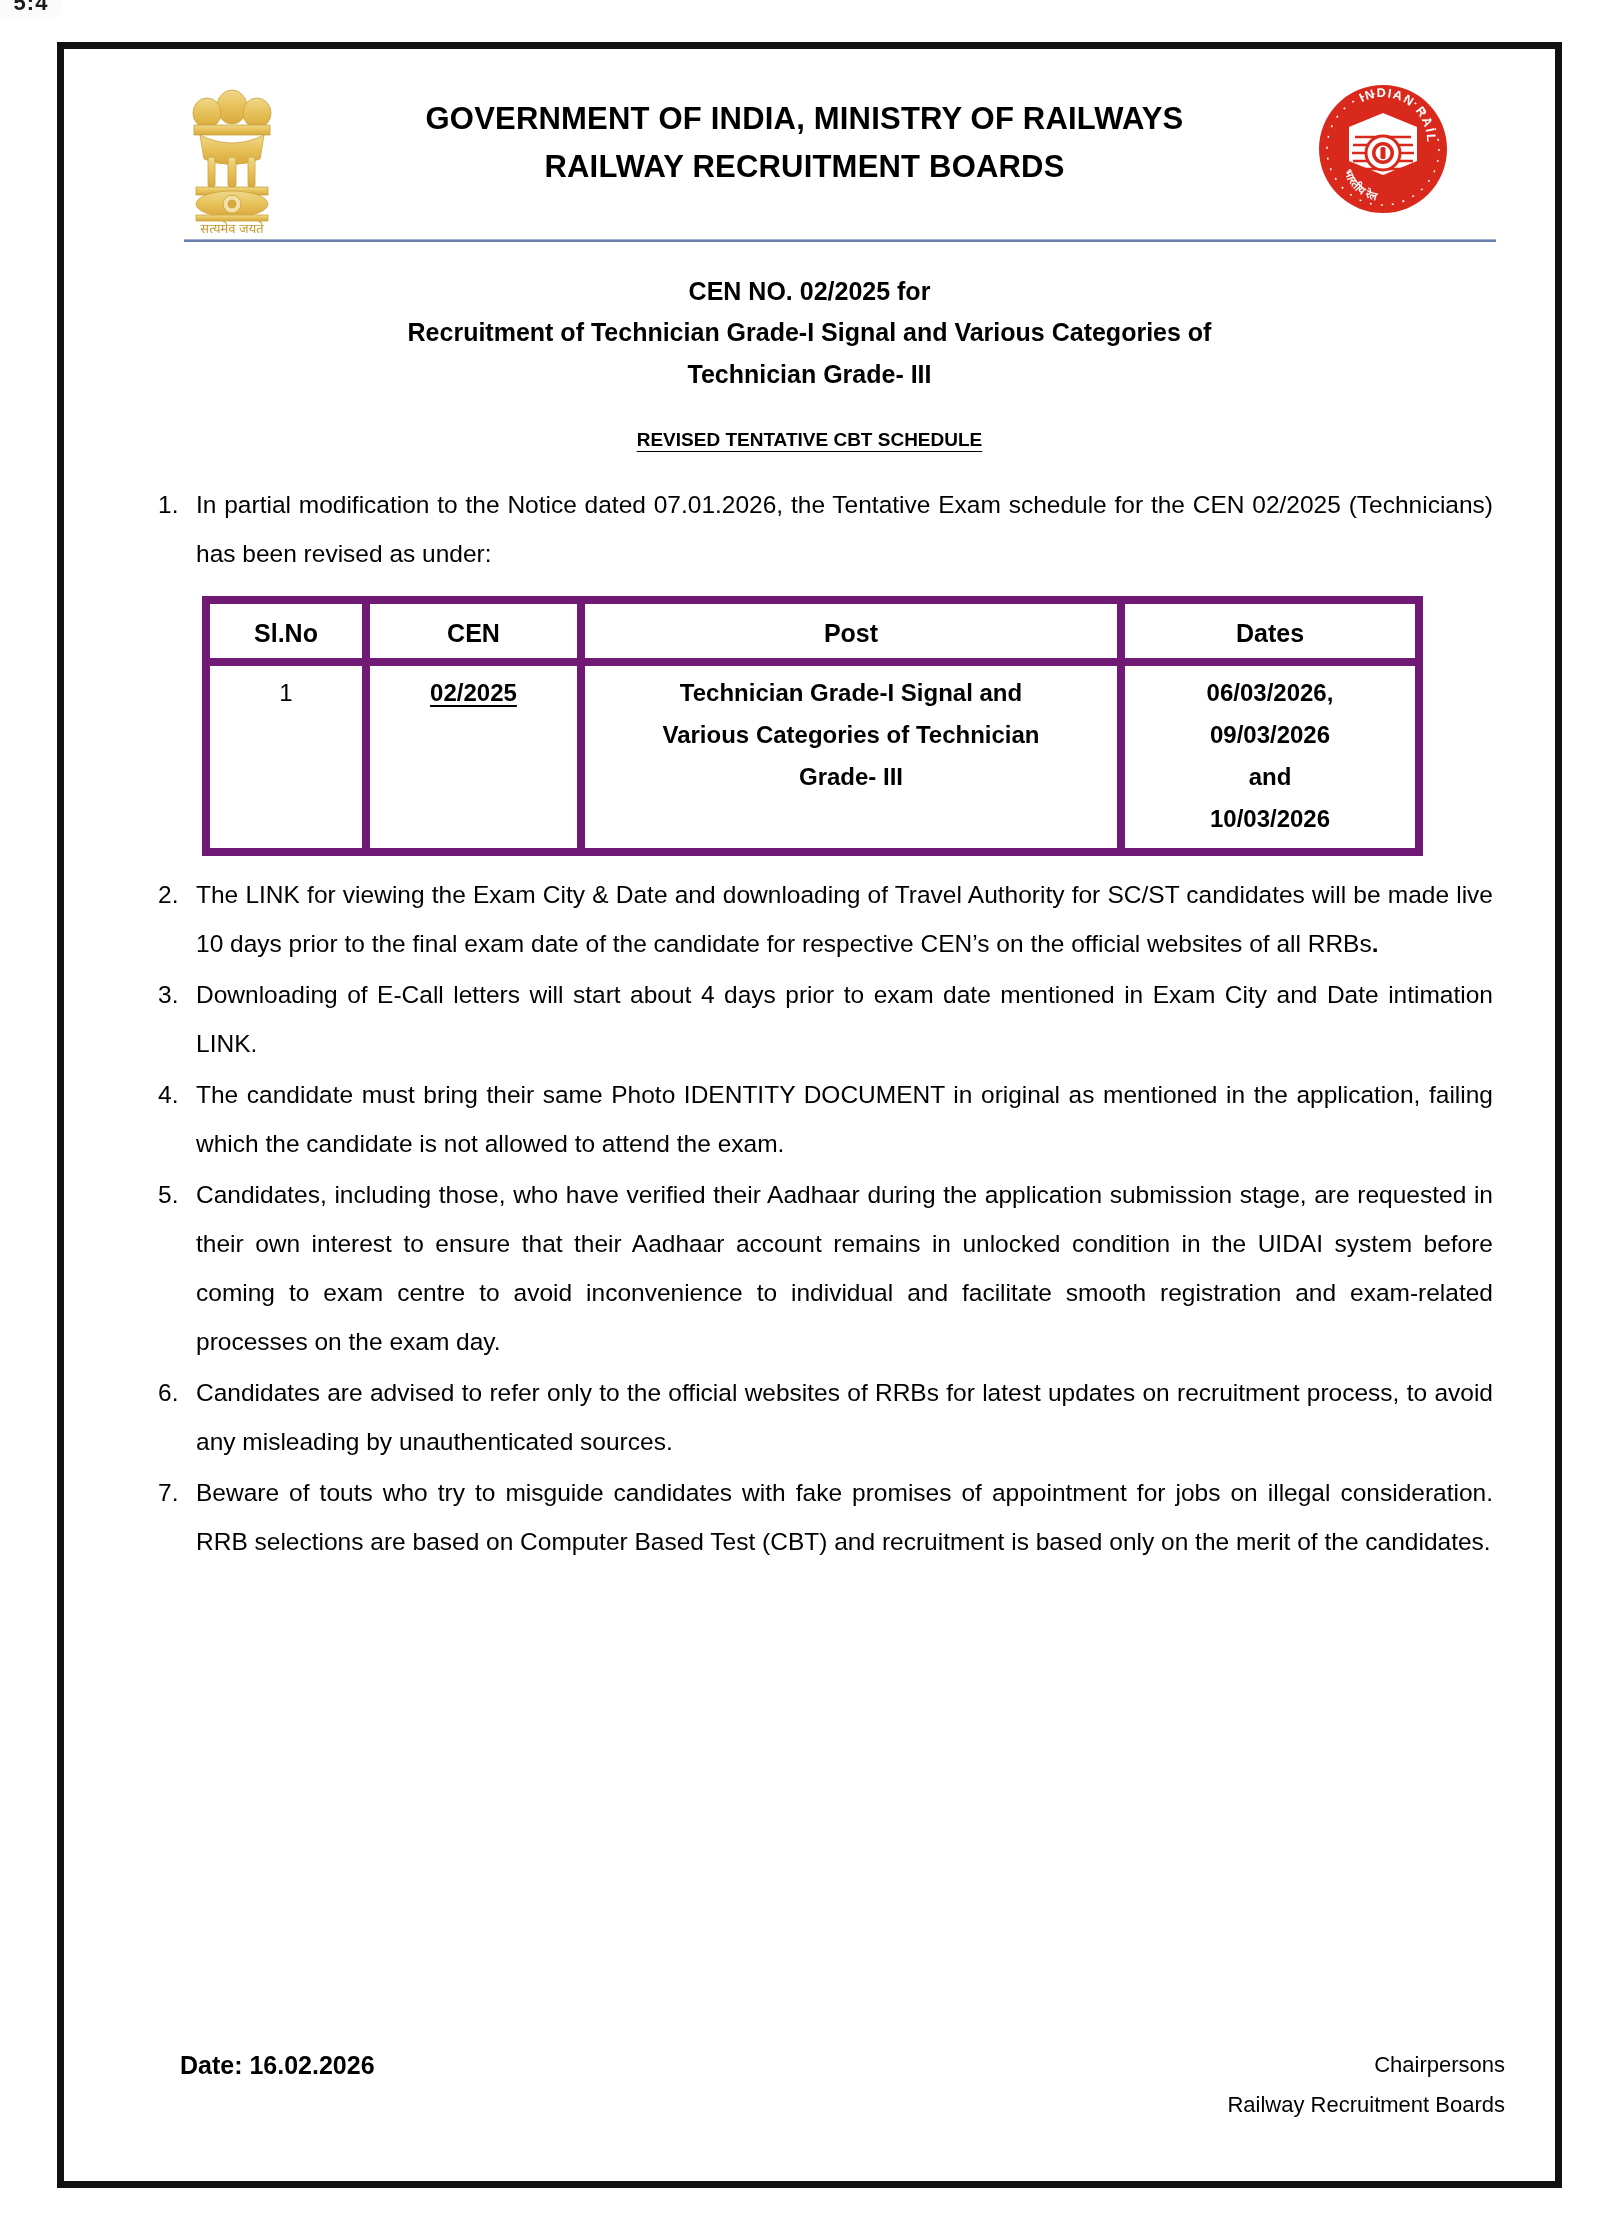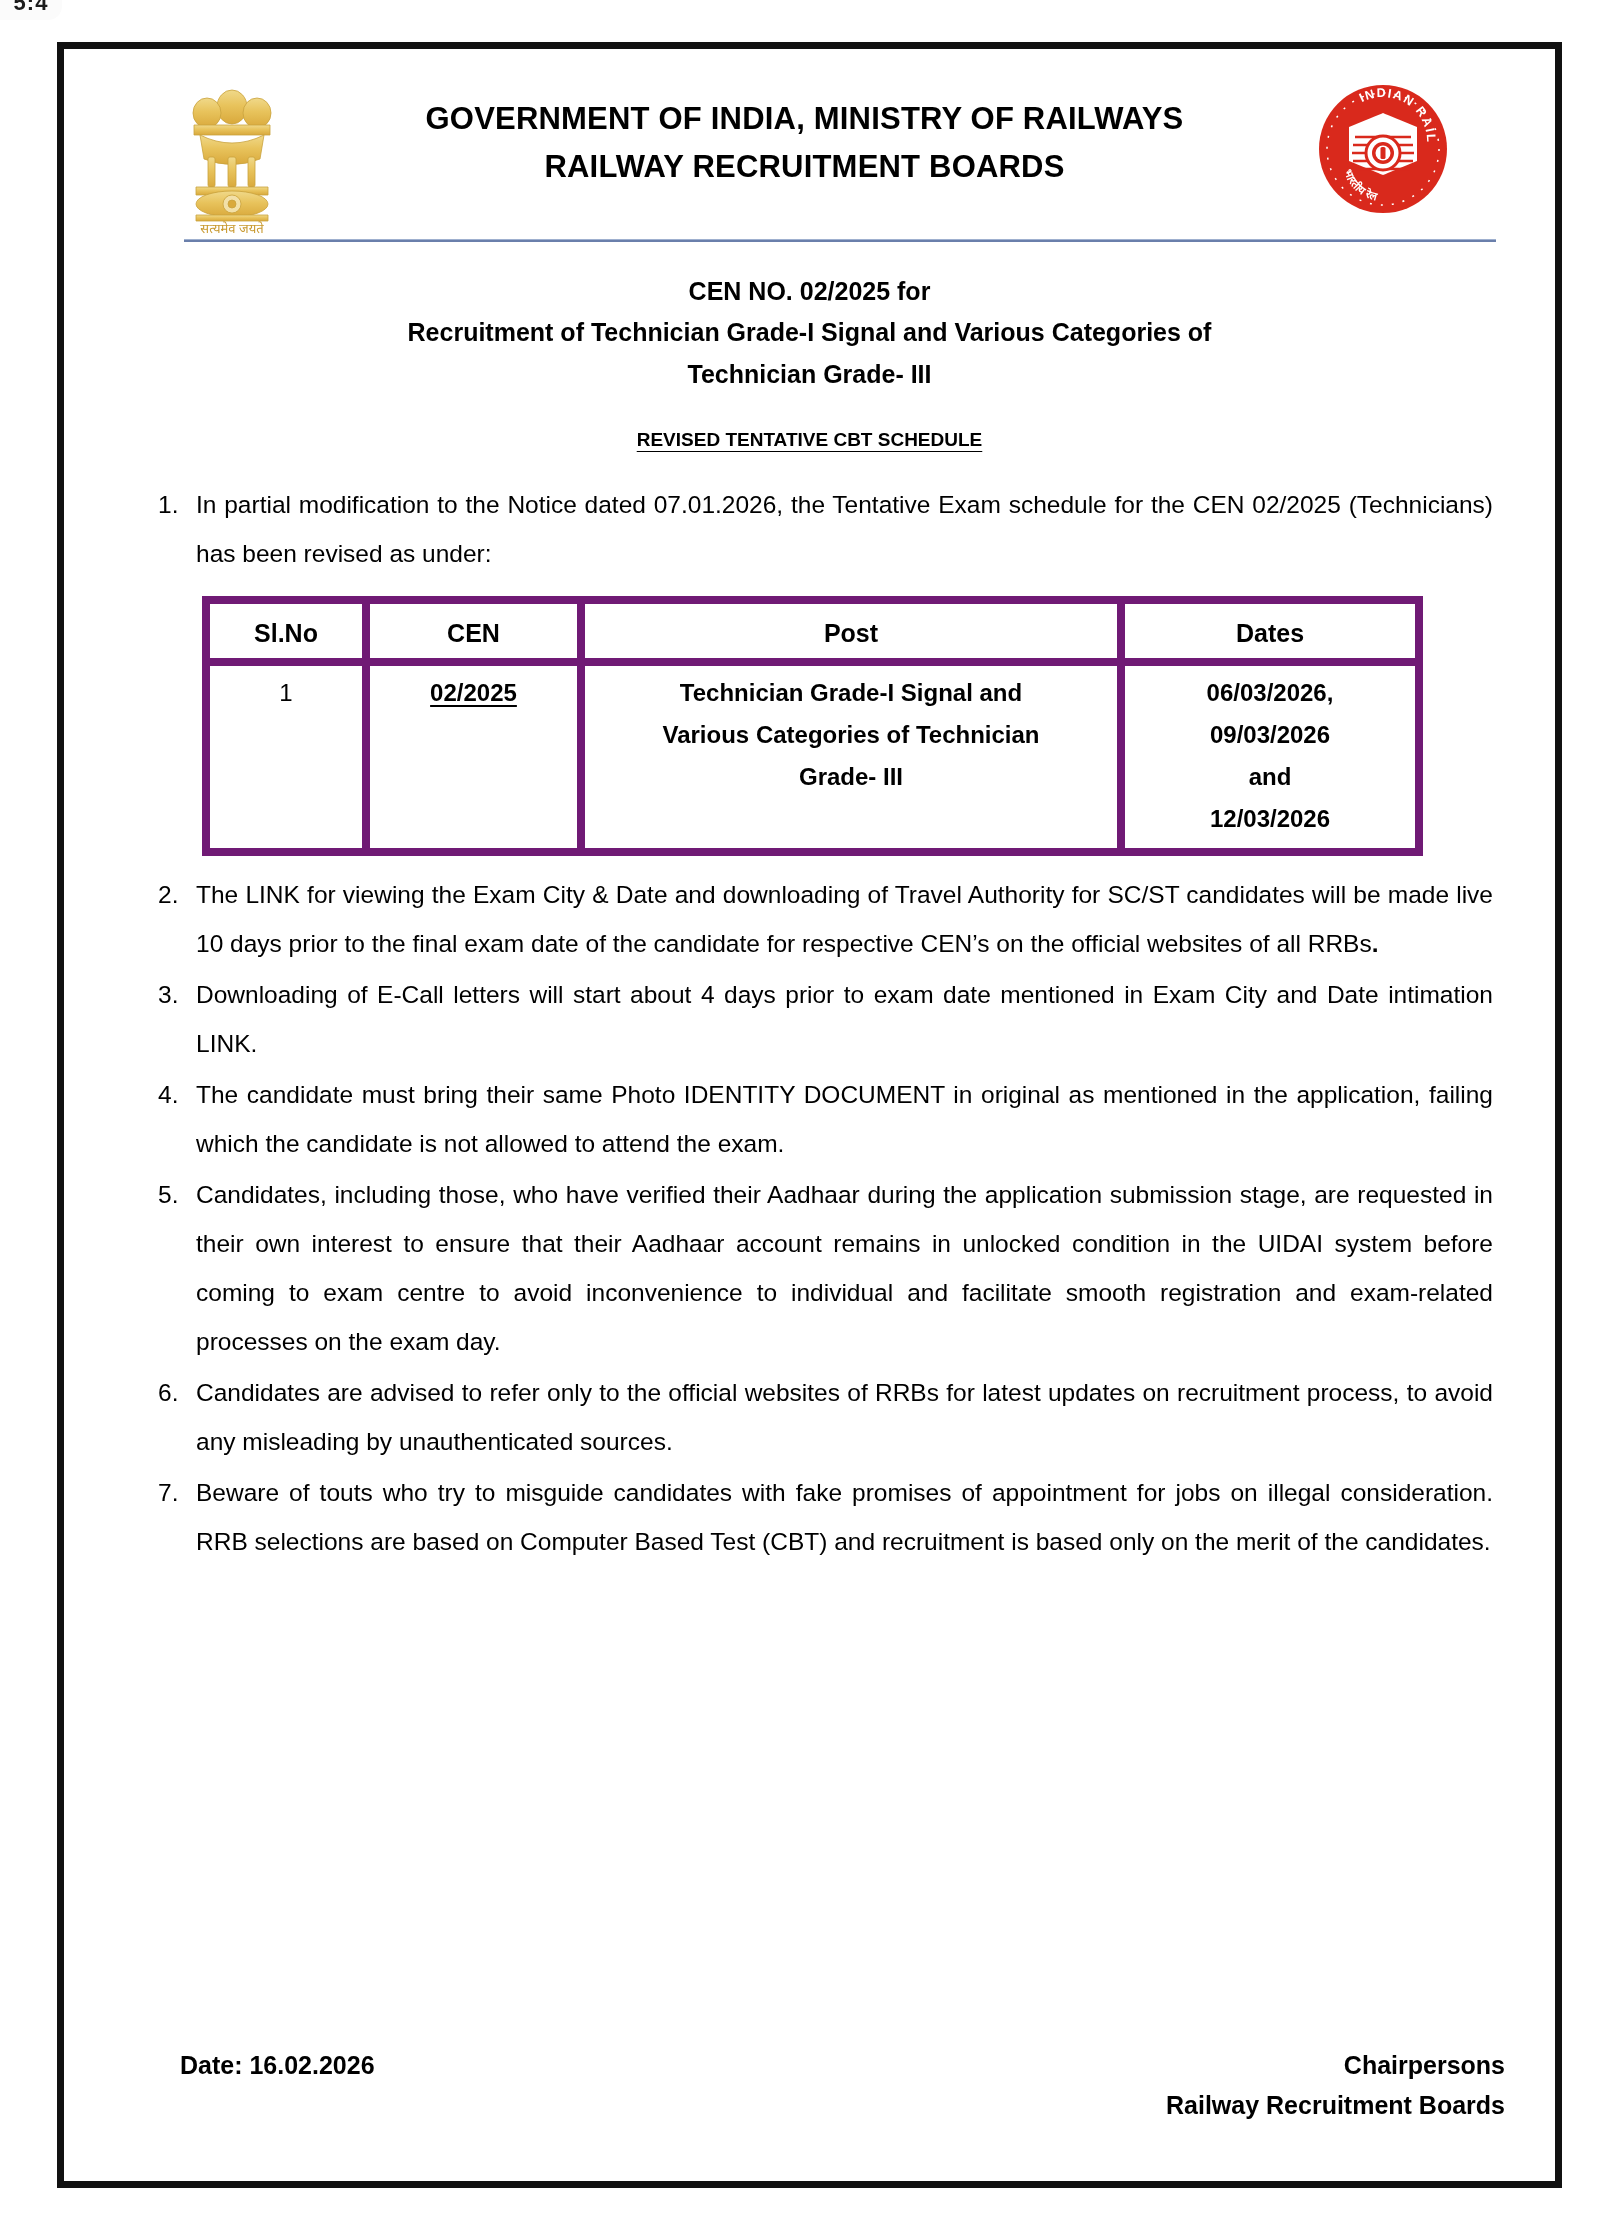--- a/index.html
+++ b/index.html
@@ -197,22 +197,22 @@
     justify-content: space-between;
     align-items: flex-start;
   }
   .footer-left {
     font-size: 25px;
     font-weight: bold;
     padding-left: 62px;
     line-height: 40px;
   }
   .footer-right {
-    font-size: 25px;
-    font-weight: bold;
+    font-size: 22px;
+    font-weight: normal;
     text-align: right;
     line-height: 40px;
     padding-right: 10px;
   }
 </style>
 </head>
 <body>
 
 <div class="corner-artifact">5:4</div>
 
@@ -323,21 +323,21 @@
               </td>
               <td class="cell-post">
                 <div>Technician Grade-I Signal and</div>
                 <div>Various Categories of Technician</div>
                 <div>Grade- III</div>
               </td>
               <td class="cell-dates">
                 <div>06/03/2026,</div>
                 <div>09/03/2026</div>
                 <div>and</div>
-                <div>12/03/2026</div>
+                <div>10/03/2026</div>
               </td>
             </tr>
           </tbody>
         </table>
       </li>
 
       <li><span>The LINK for viewing the Exam City &amp; Date and downloading of Travel Authority for SC/ST candidates will be made live 10 days prior to the final exam date of the candidate for respective CEN’s on the official websites of all RRBs</span><span class="bold-dot">.</span></li>
 
       <li><span>Downloading of E-Call letters will start about 4 days prior to exam date mentioned in Exam City and Date intimation LINK.</span></li>
 

